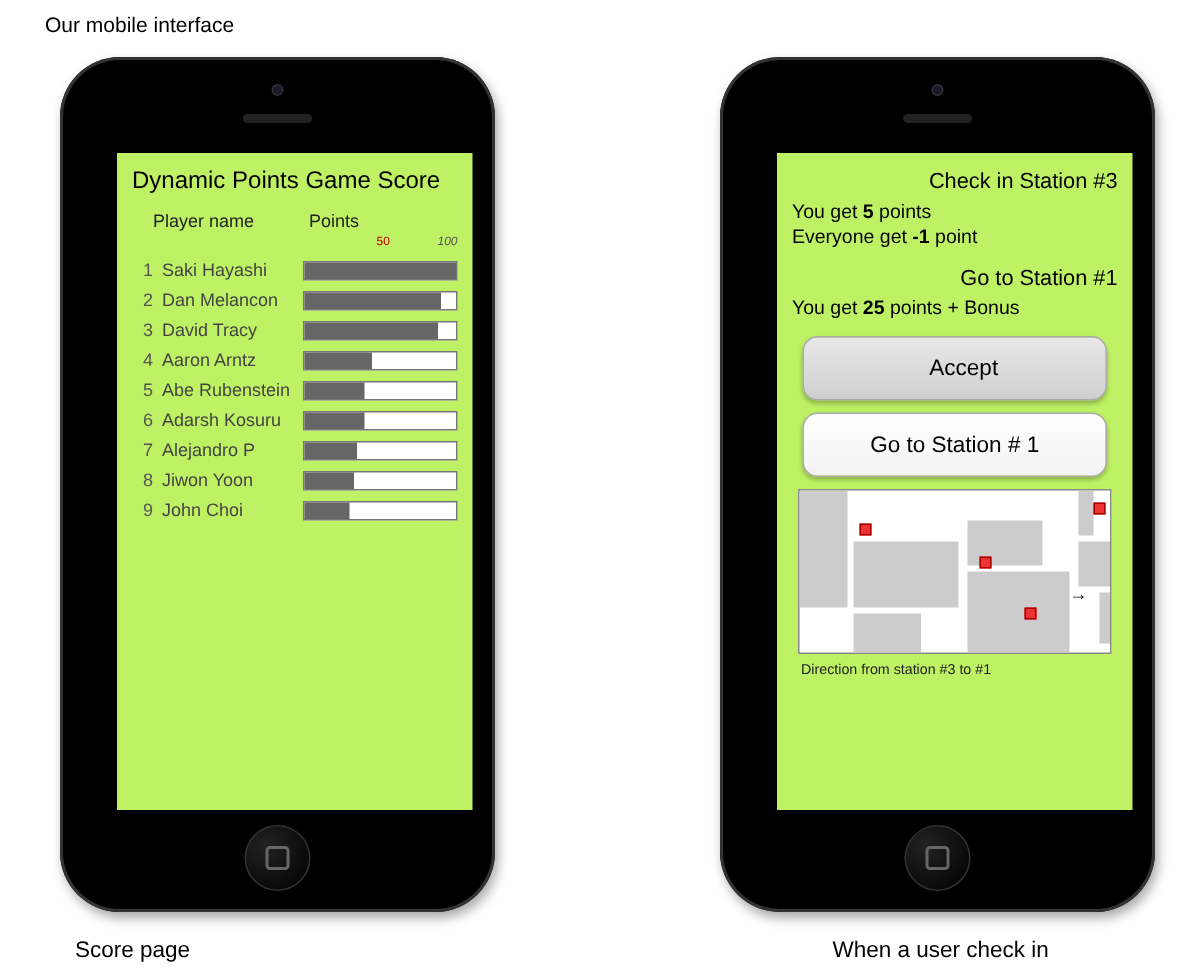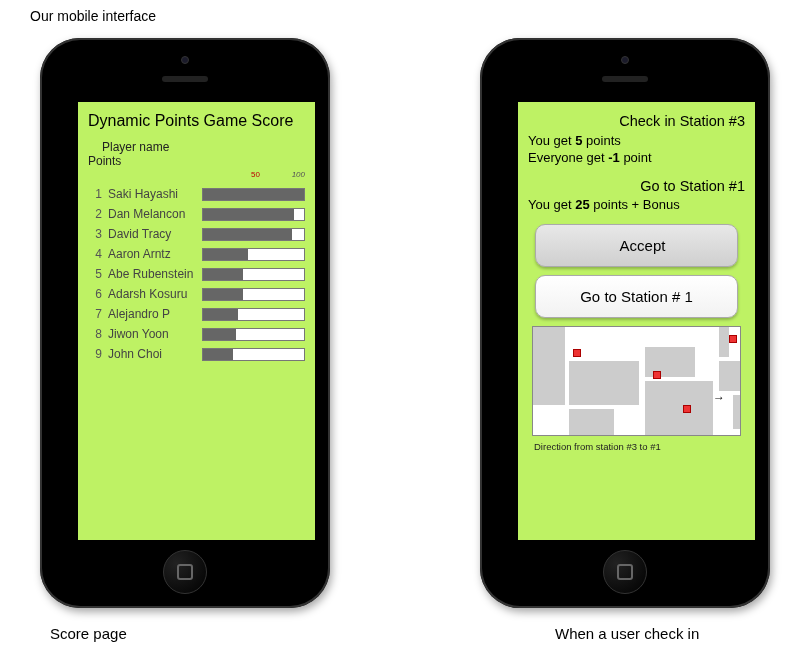--- a/index.html
+++ b/index.html
@@ -72,21 +72,20 @@
   .score-title {
     font-size: 16px;
     padding: 10px 10px 6px 10px;
     font-weight: 400;
   }
   .score-head {
     display:flex;
     padding: 4px 10px 2px 10px;
     font-size: 12px;
     color: #222;
-    flex-direction: column;
   }
   .score-head .col-name { width: 104px; margin-left:14px; }
   .score-head .col-pts { }
   .scale {
     position: relative;
     height: 10px;
     margin: 0 10px 4px 128px;
     font-size: 8px;
     color: #b00;
     text-align: right;

